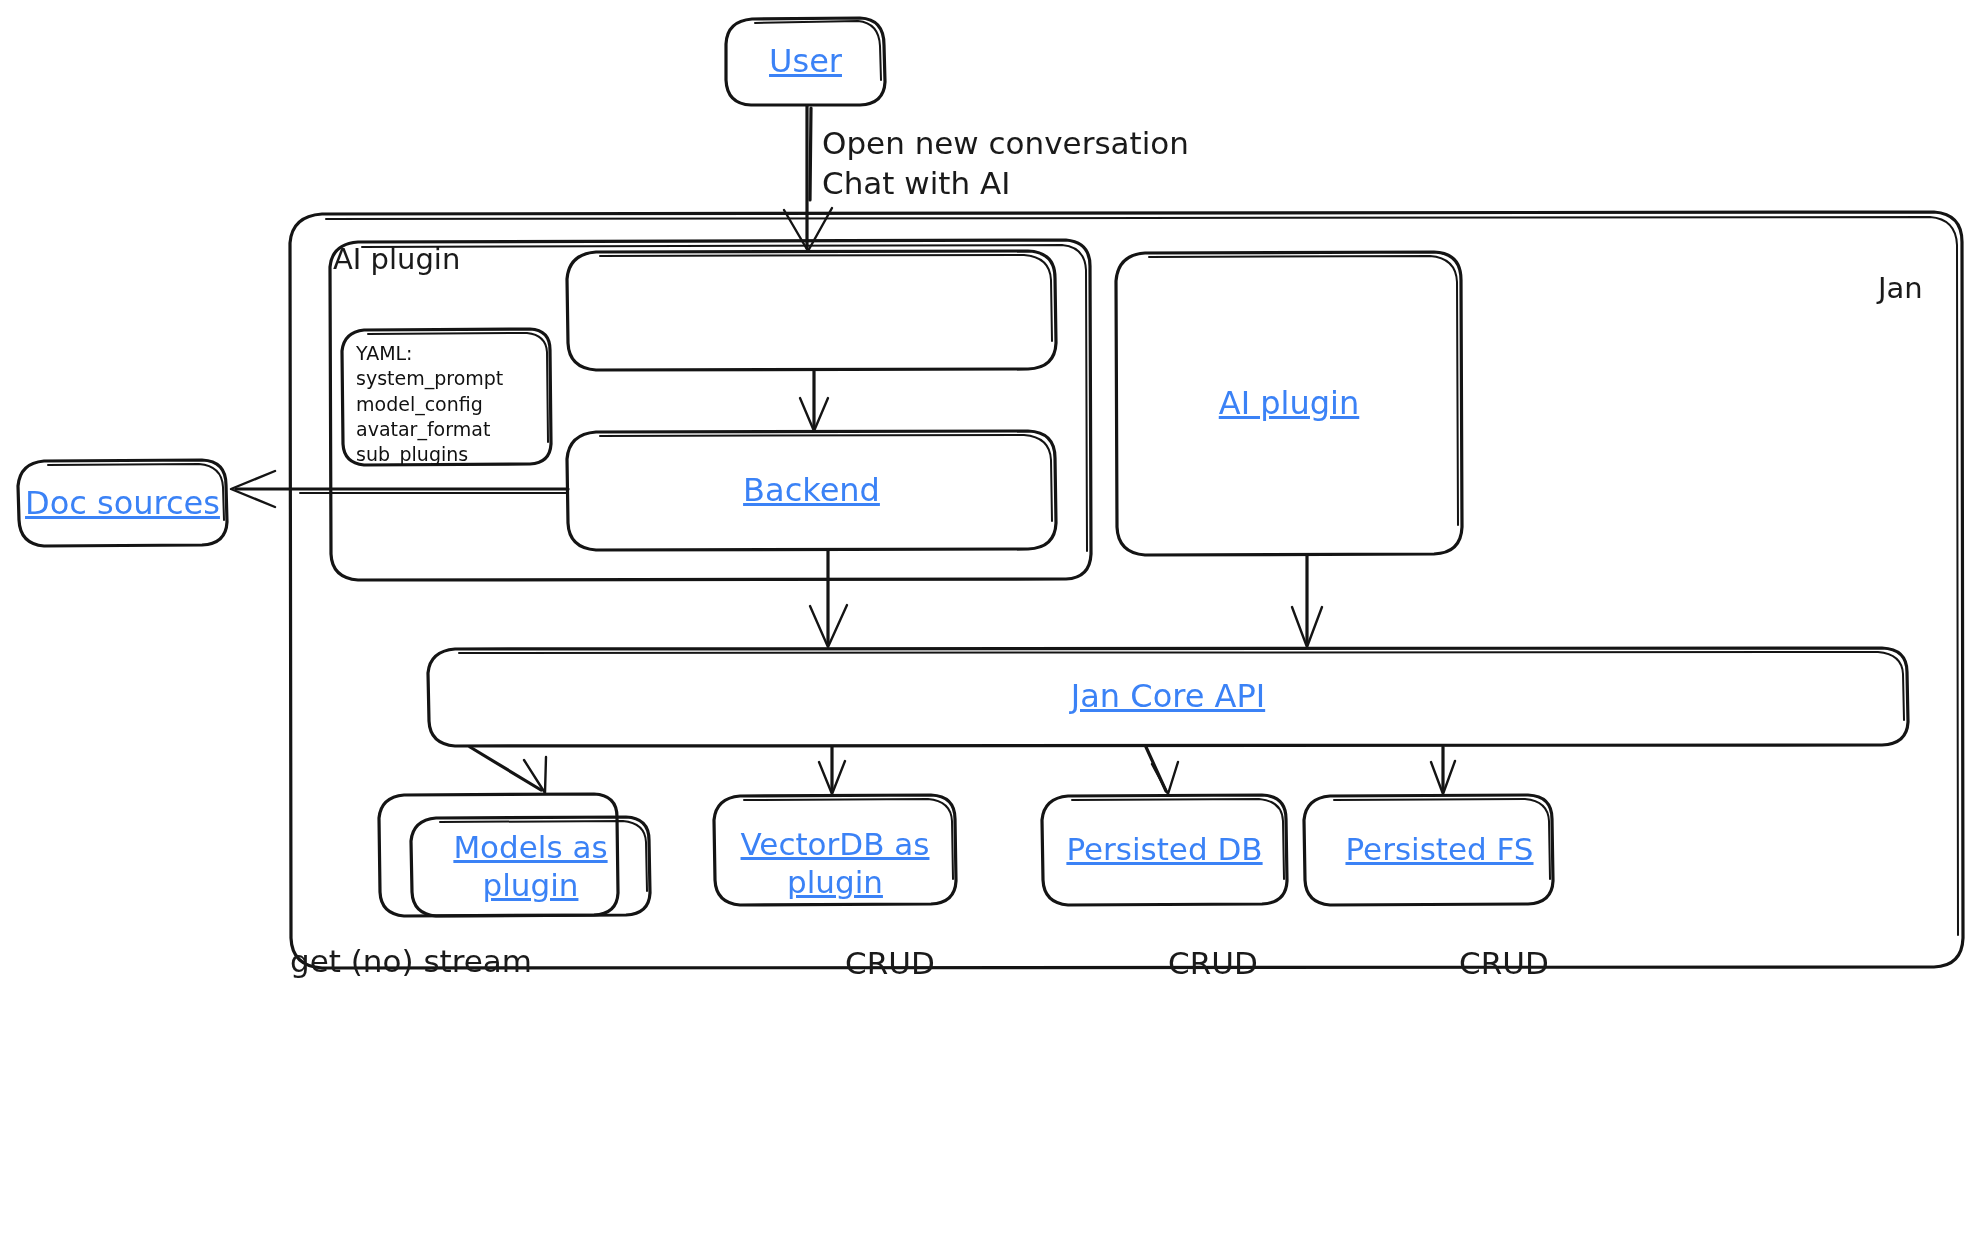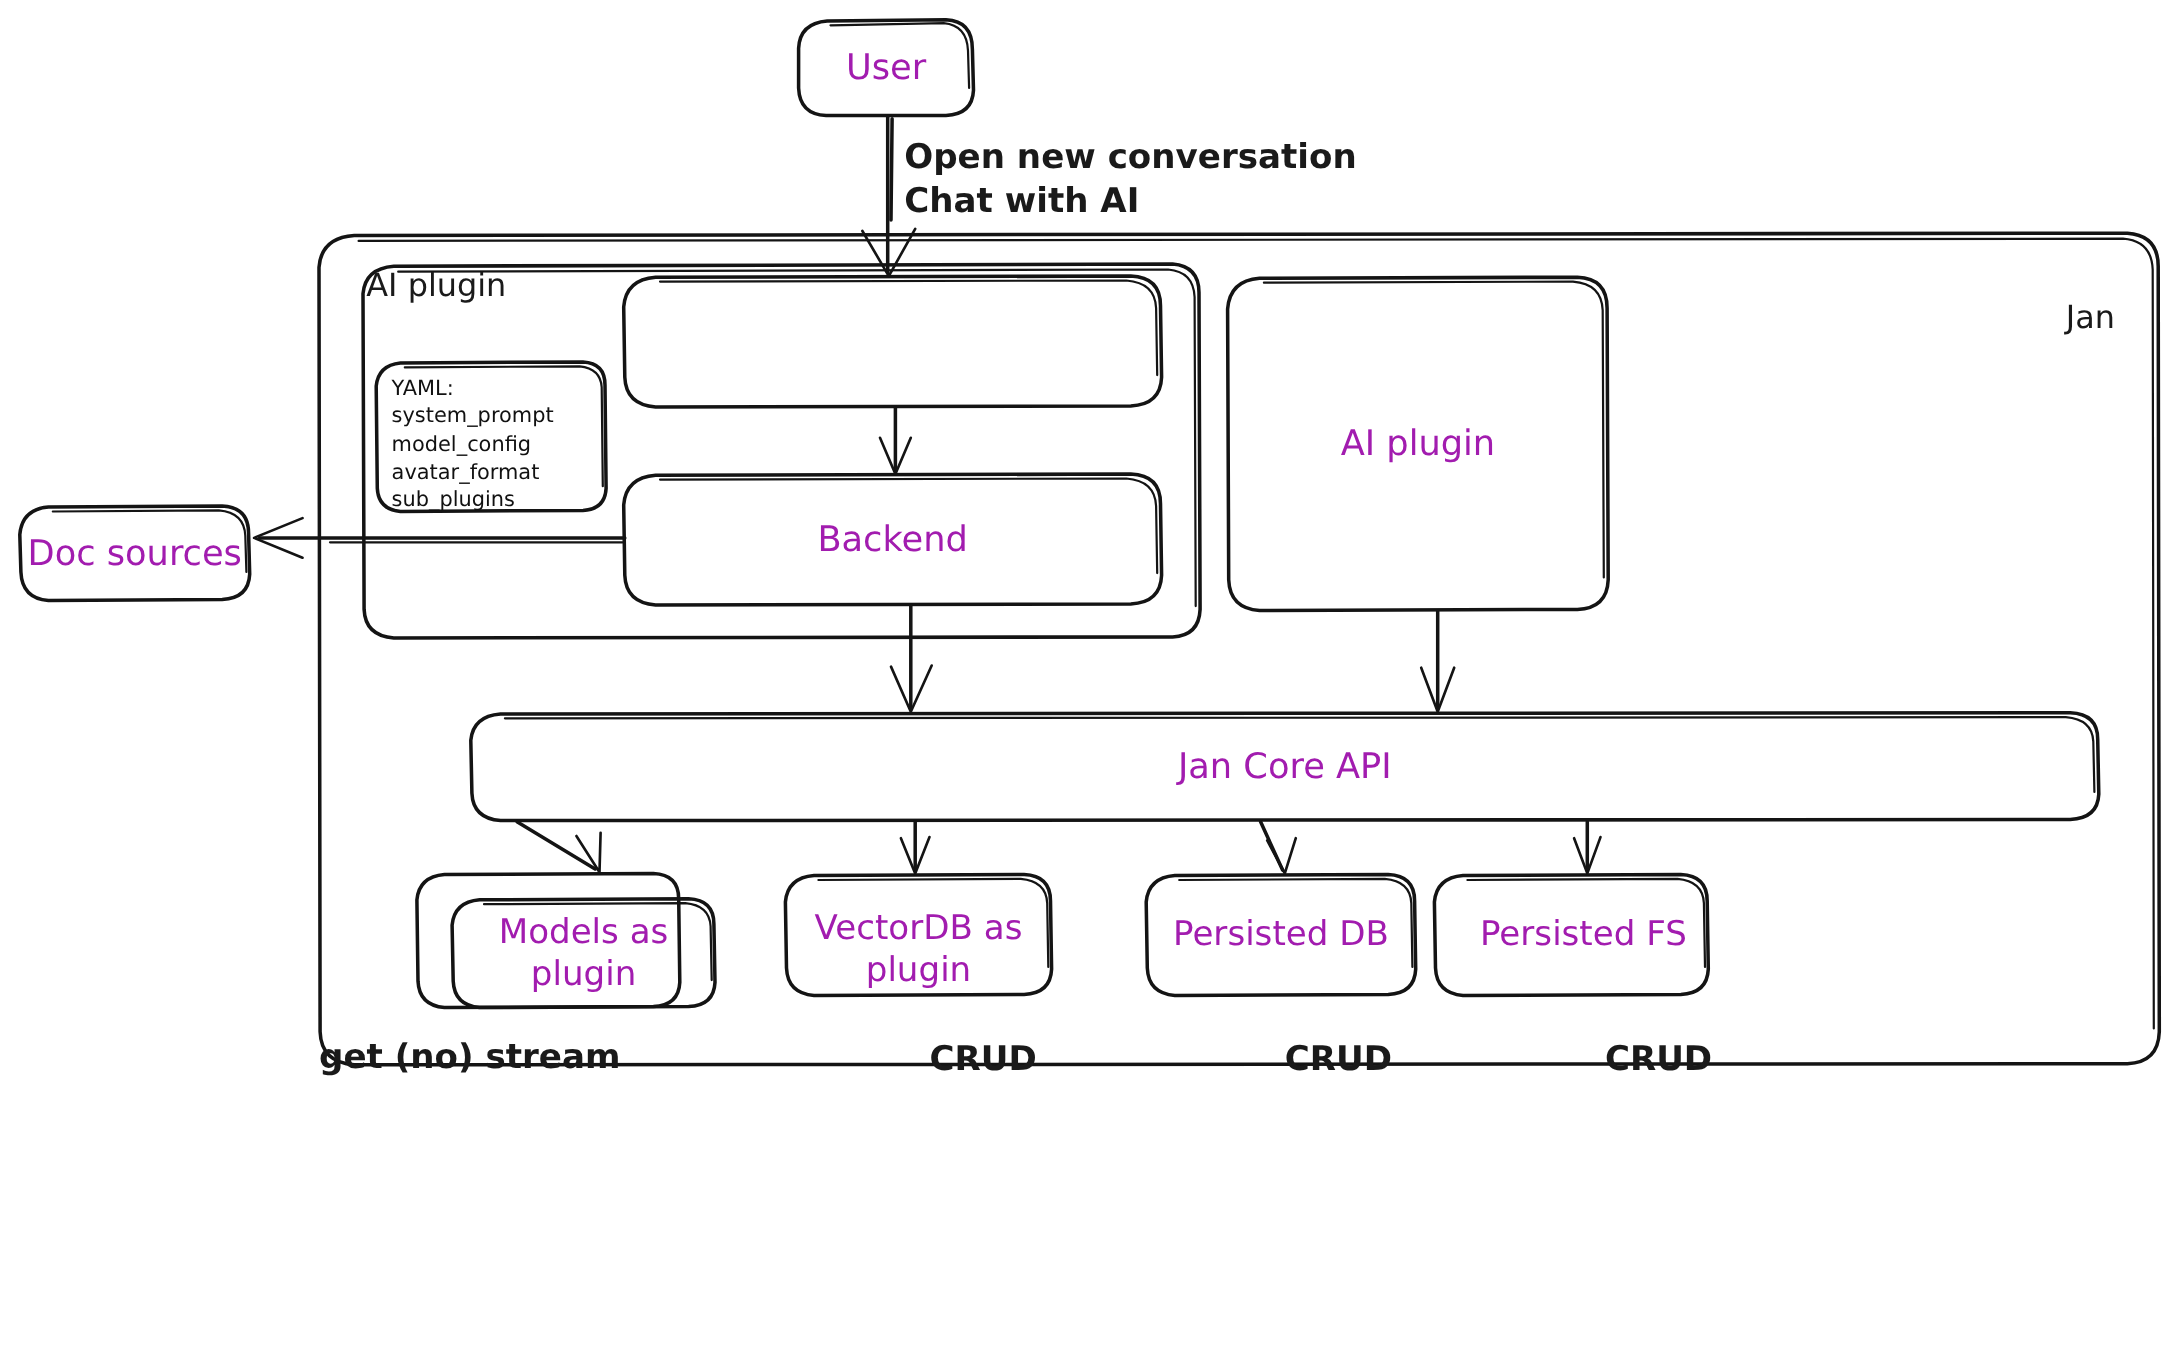--- a/index.html
+++ b/index.html
@@ -1,23 +1,23 @@
 <!DOCTYPE html>
 <html><head>
 <meta charset="utf-8">
 <style>
   html,body{margin:0;padding:0;background:#ffffff;}
   body{width:1981px;height:1246px;overflow:hidden;
        font-family:"DejaVu Sans","Liberation Sans",sans-serif;color:#111;}
   #stage{position:relative;width:1981px;height:1246px;}
   svg.layer{position:absolute;left:0;top:0;width:1981px;height:1246px;}
   .node{position:absolute;display:flex;align-items:center;justify-content:center;
-        text-align:center;line-height:1.22;color:#a21caf;}
+        text-align:center;line-height:1.22;color:#3b82f6;text-decoration:underline;}
   .nodelabel{position:absolute;color:#1a1a1a;white-space:pre;}
-  .edgelabel{position:absolute;color:#1a1a1a;white-space:pre;line-height:1.3;font-weight:bold;}
+  .edgelabel{position:absolute;color:#1a1a1a;white-space:pre;line-height:1.3;}
   .t-xl{font-size:32px;}
   .t-lg{font-size:31px;}
   .t-md{font-size:29px;}
   .yaml{position:absolute;display:block;text-align:left;line-height:1.33;font-size:19px;padding:12px 14px;box-sizing:border-box;}
   .yaml .ykey{display:block;}
 </style>
 </head>
 <body>
 
 <div id="stage">

